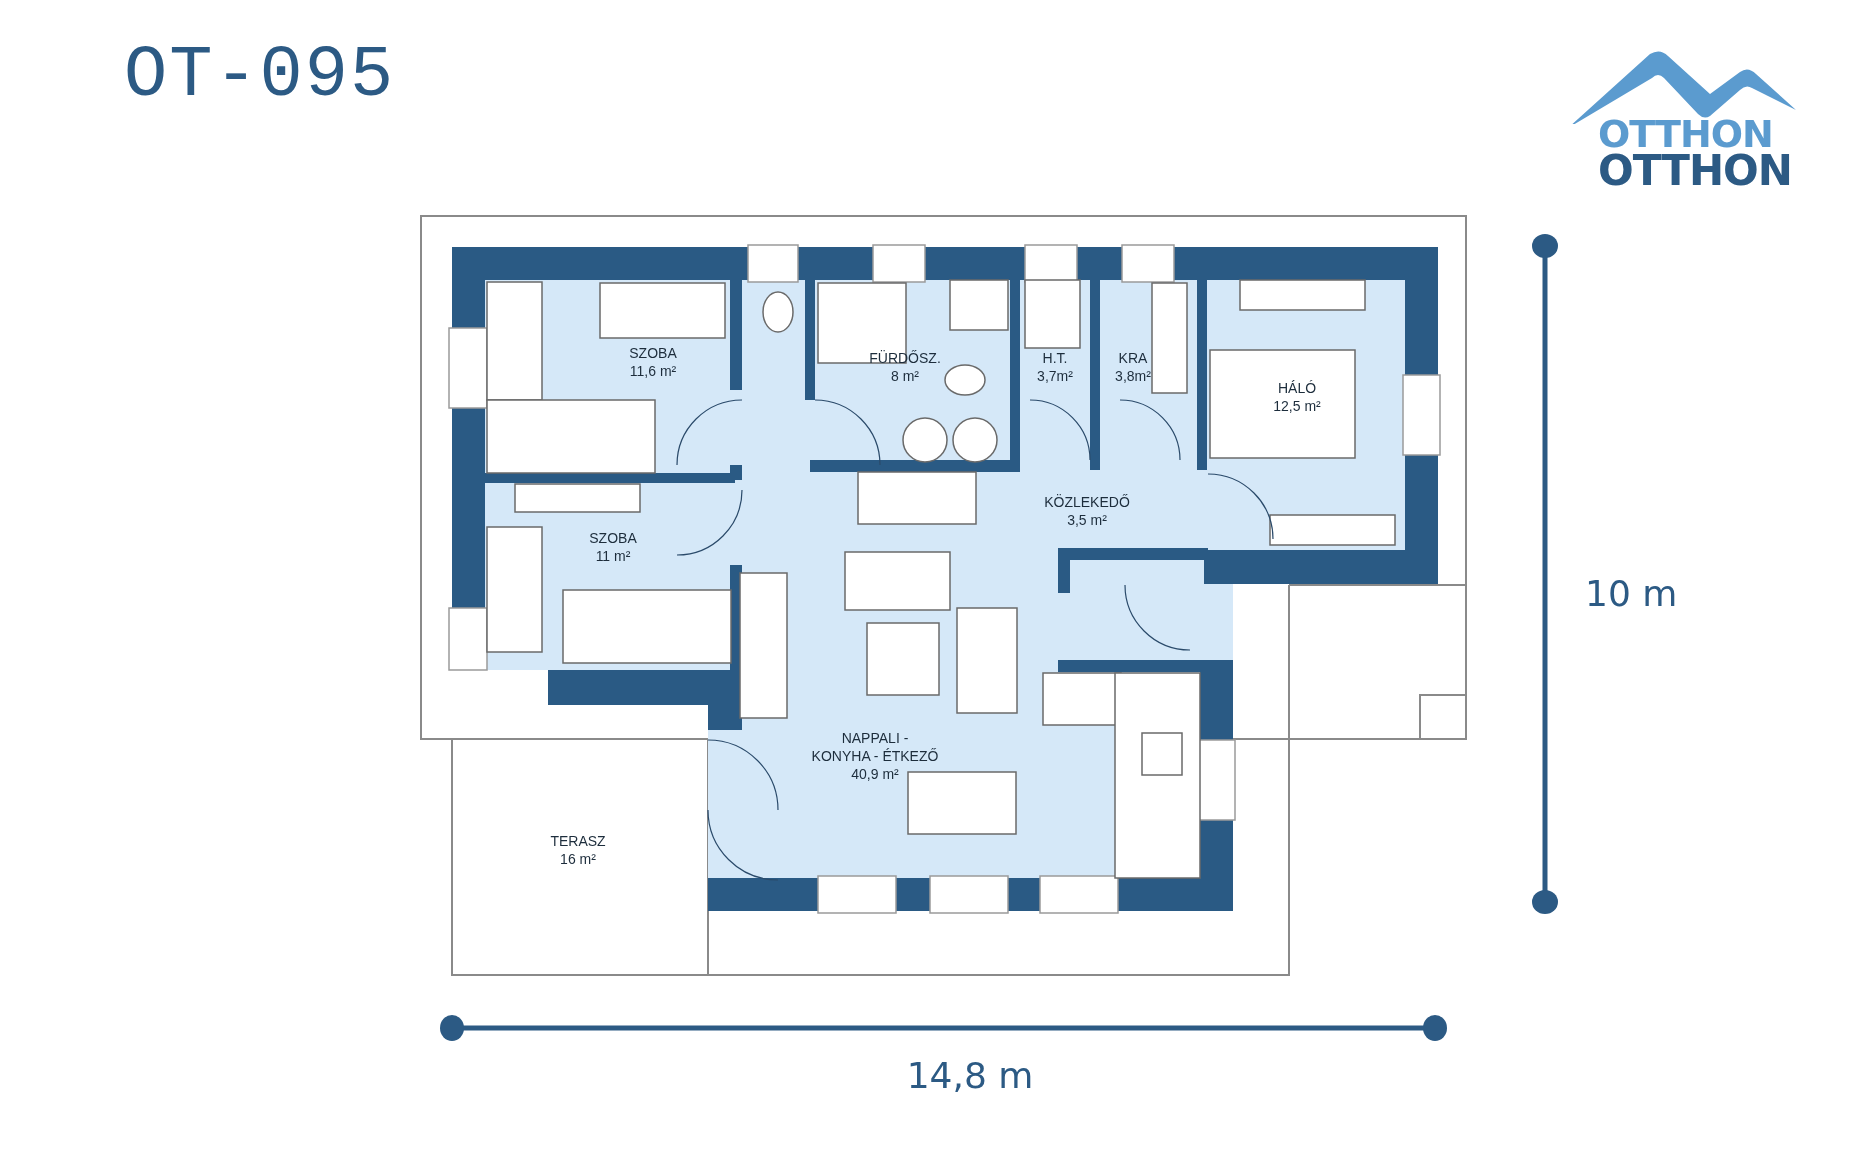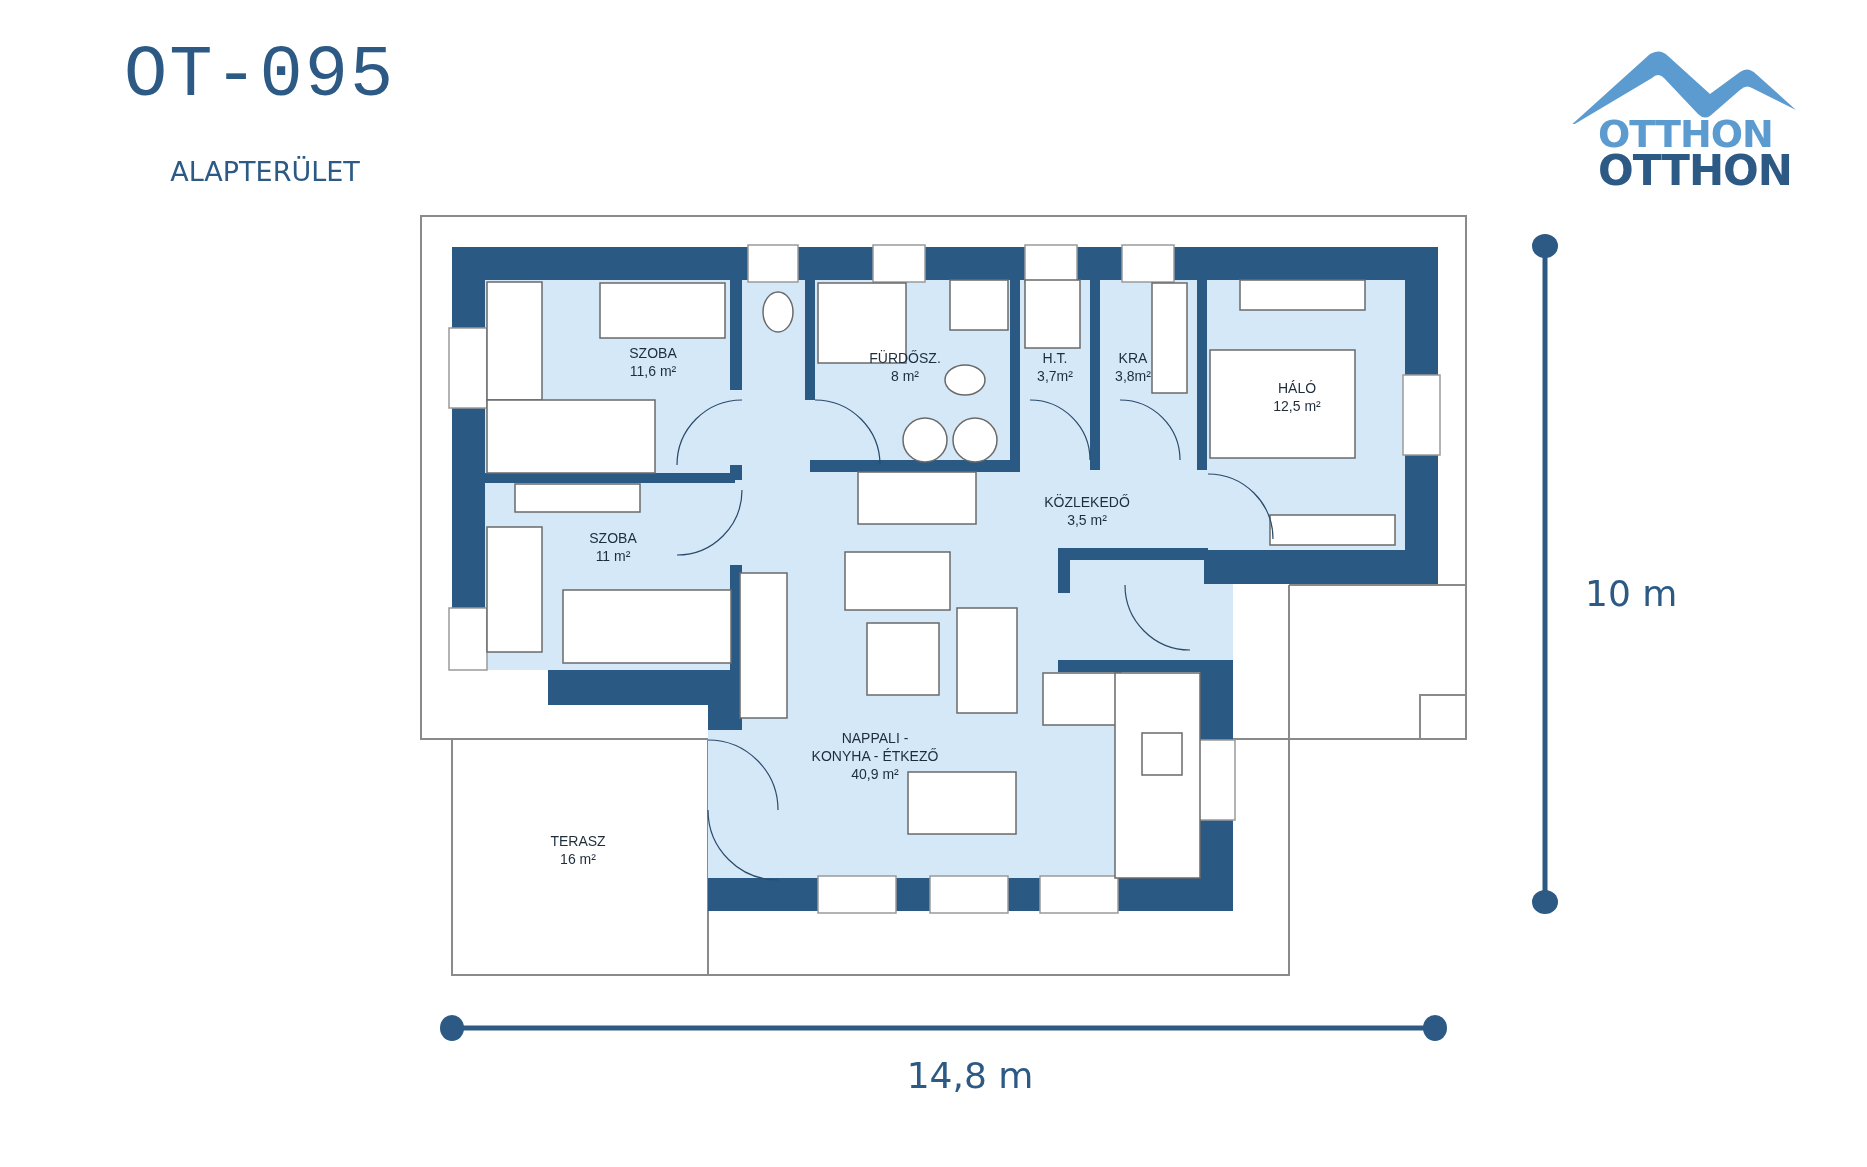--- a/index.html
+++ b/index.html
@@ -17,21 +17,20 @@
               font-weight: bold; font-size: 42px; color: #2c5a84; letter-spacing: -1px; }
   svg.plan { position: absolute; left: 0; top: 0; }
   .room-label { font-family: "Liberation Sans", sans-serif; font-size: 14px; fill: #1d2d3c; text-anchor: middle; }
   .dim-label { font-family: "DejaVu Sans", sans-serif; font-size: 36px; fill: #2c5a84; }
 </style>
 </head>
 <body>
 
 <div class="title">OT-095</div>
 <div class="subtitle">
-  <div>ALAPTERÜLET</div>
 </div>
 
 <div class="logo">
   <svg width="240" height="80" style="position:absolute;left:0;top:0">
     <path d="M8,84 L90,10 Q100,4 108,12 L150,50 L180,28 Q188,22 196,30 L236,66 L192,44 Q186,40 180,46 L150,72 Q144,76 138,70 L104,34 Q98,28 92,34 Z" fill="#5b9bcf"></path>
   </svg>
   <div class="w1">OTTHON</div>
   <div class="w2">OTTHON</div>
 </div>
 

